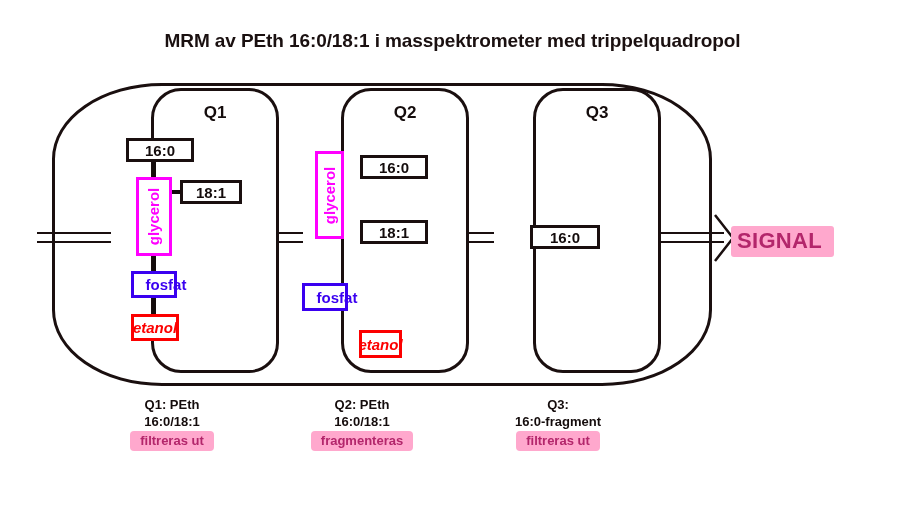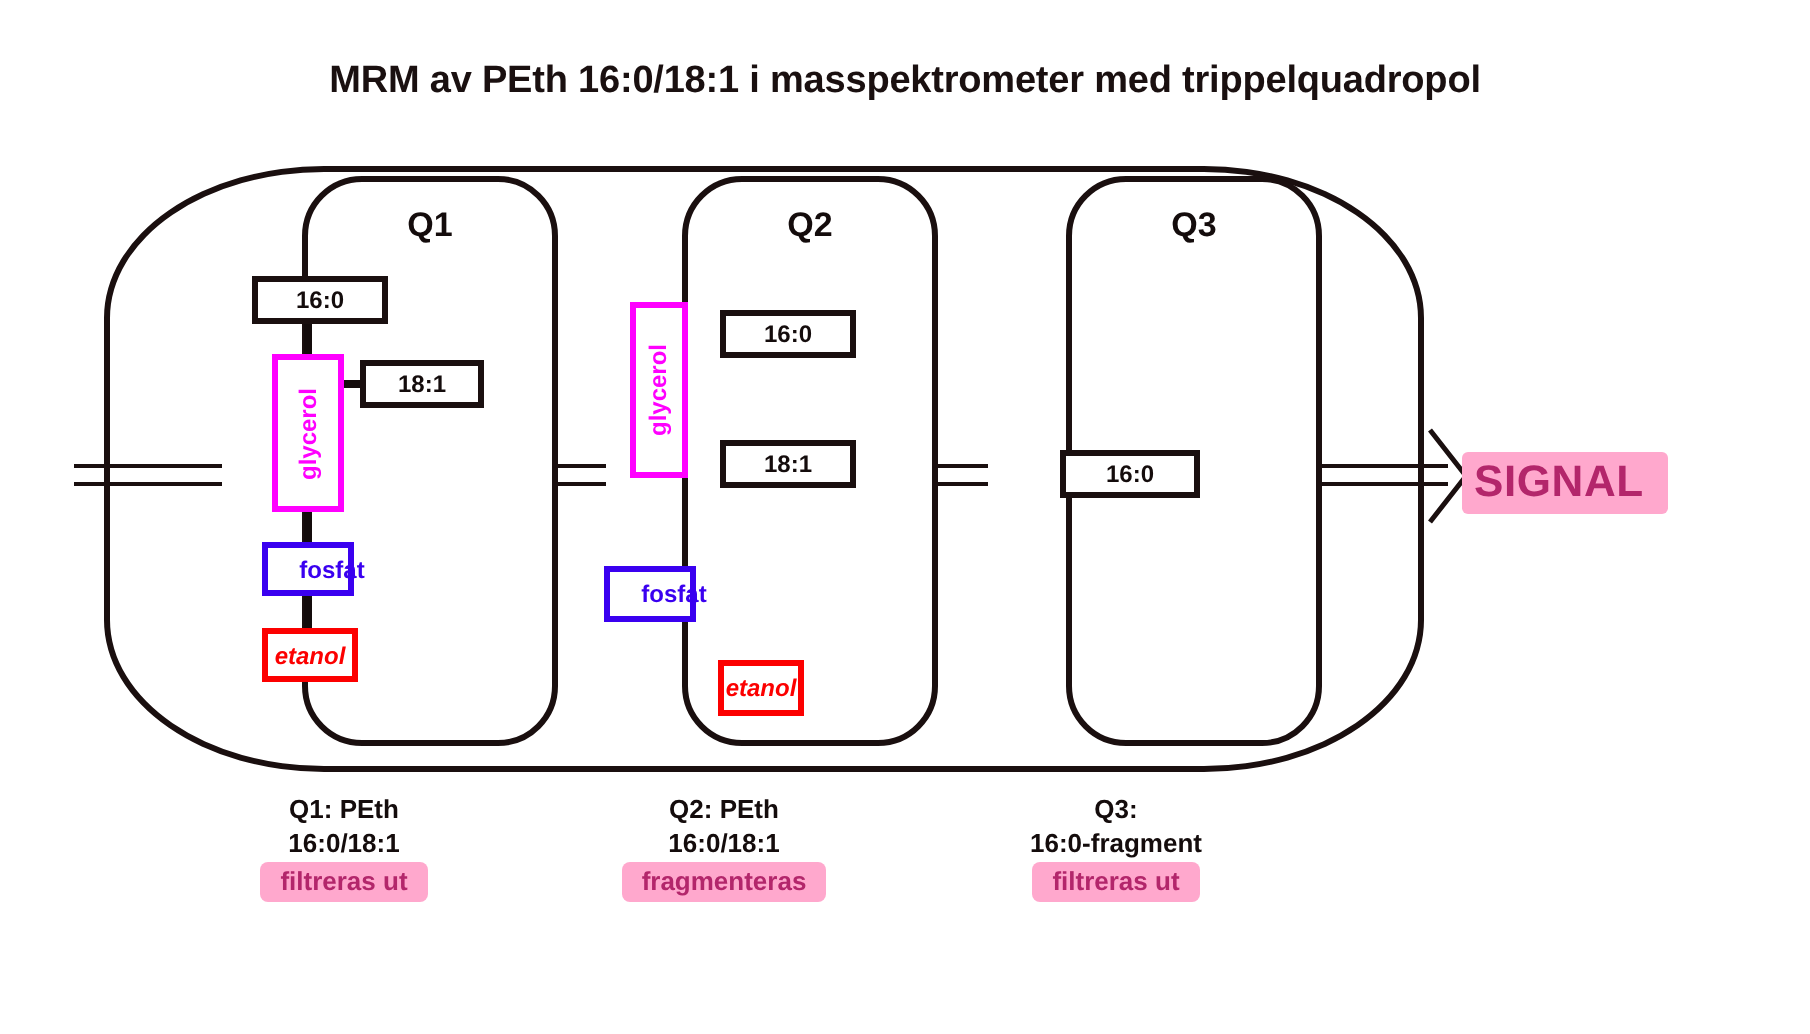--- a/index.html
+++ b/index.html
@@ -100,21 +100,21 @@
   }
 
   
   .mbox {
     position: absolute;
     box-sizing: border-box;
     background: #ffffff;
     display: flex;
     align-items: center;
     justify-content: center;
-    font-size: 12px;
+    font-size: 15px;
     font-weight: bold;
     line-height: 1;
   }
   .mbox.black {
     border: 3px solid #1a0f0f;
     color: #140c0c;
   }
   .mbox.magenta {
     border: 3px solid #ff00ff;
     color: #ff00ff;

